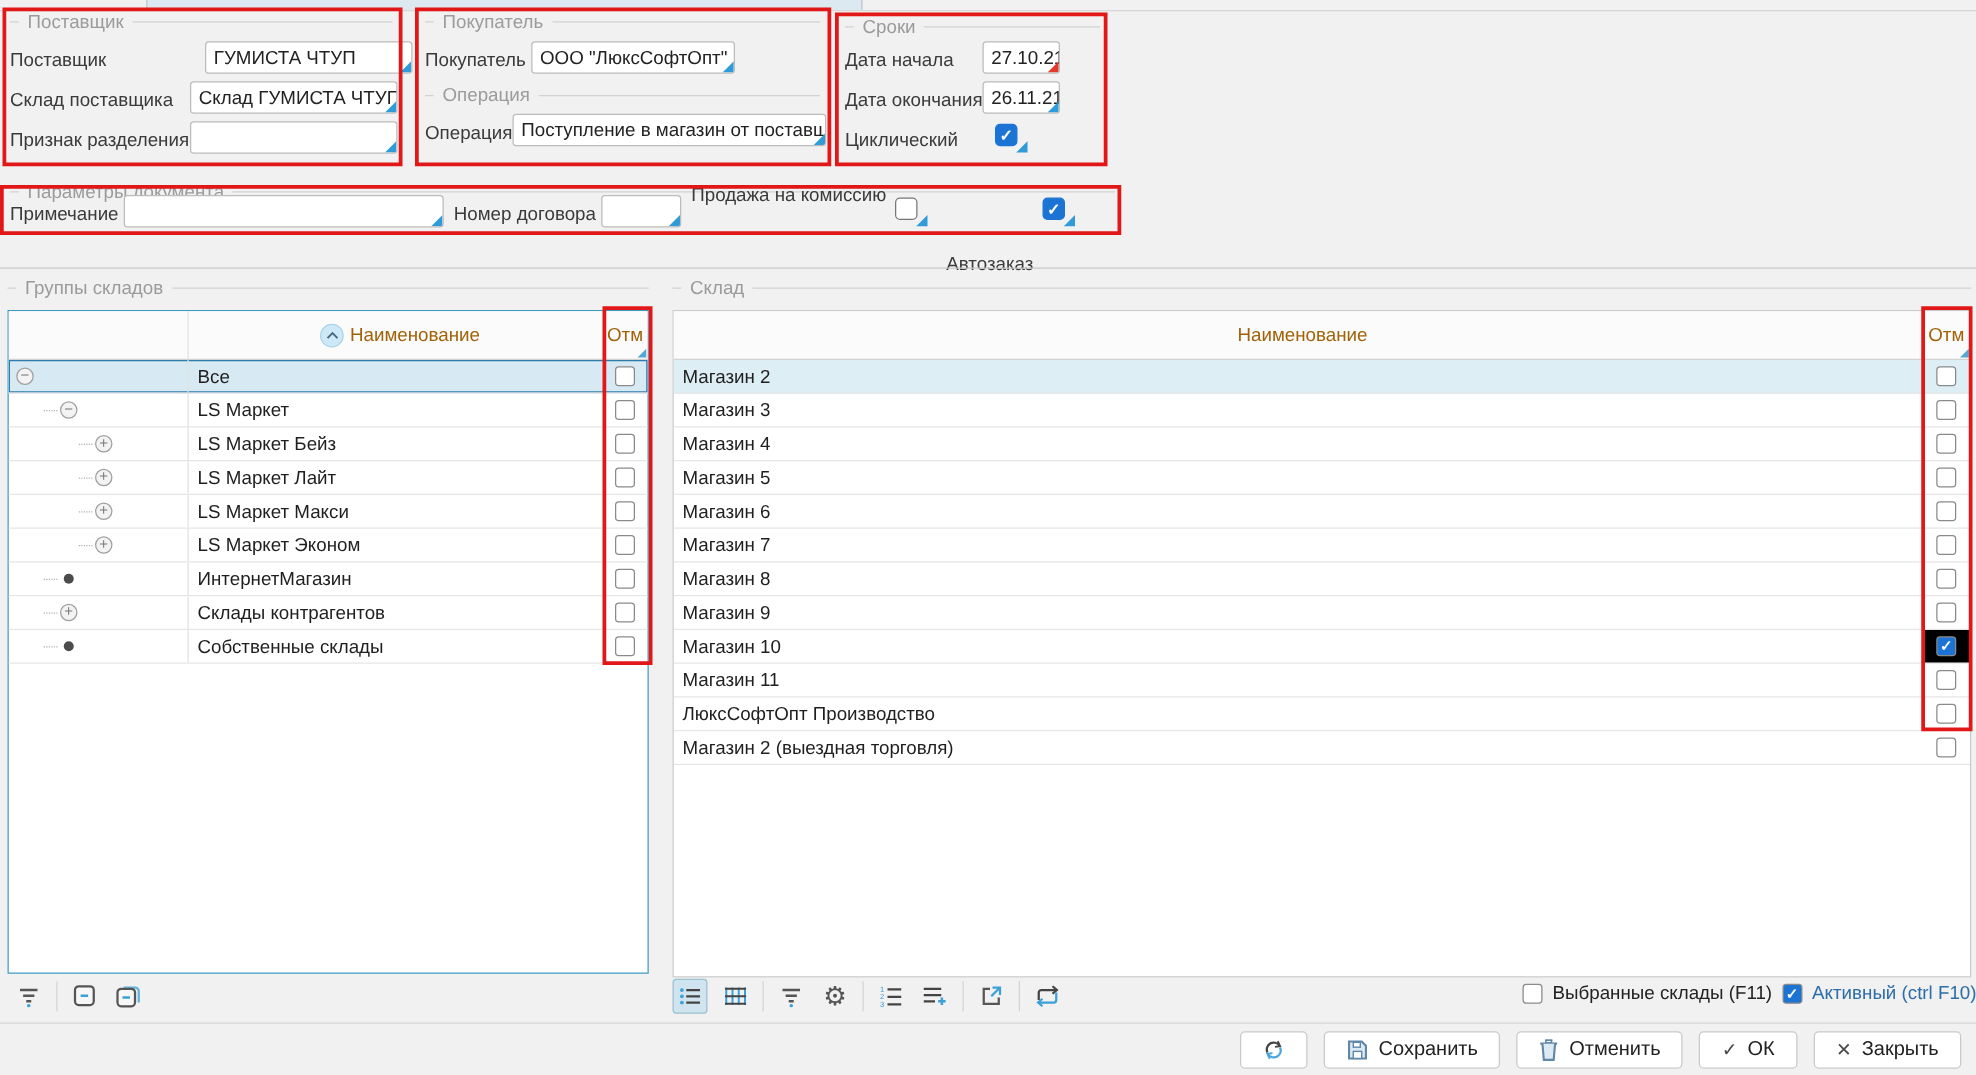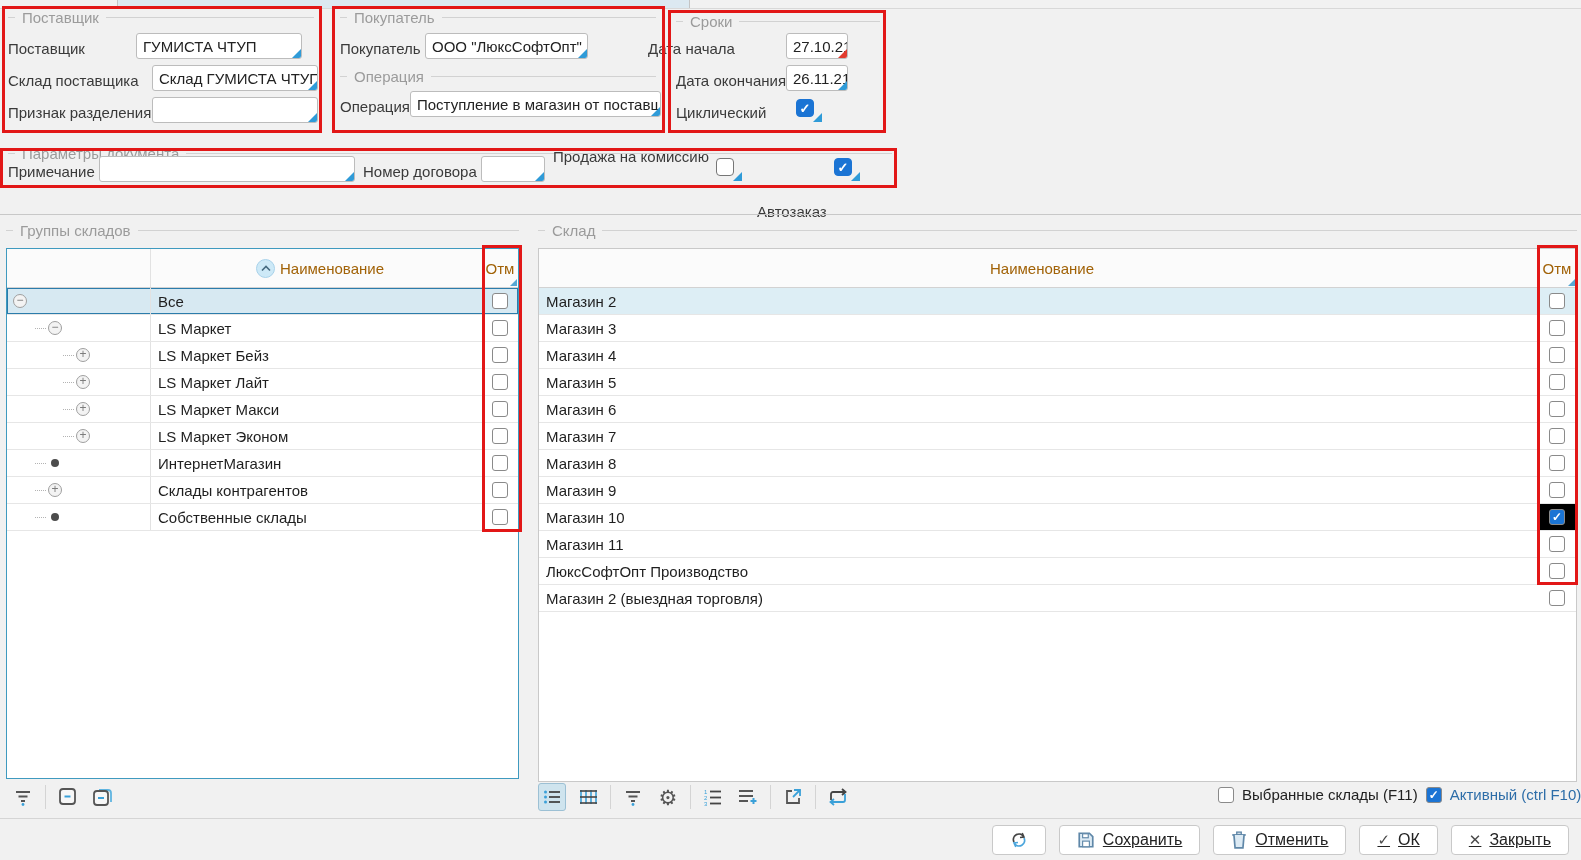--- a/index.html
+++ b/index.html
@@ -61,38 +61,38 @@
   .ticon{display:inline-flex;align-items:center;justify-content:center;width:26px;height:26px;}
   .ticon.selbox{background:#cfe4ee;border:1px solid #9cc0d4;border-radius:3px;}
   .gearglyph{font-size:21px;color:#555;line-height:1;}
   
   .fchecks{position:absolute;top:786px;left:1218px;display:flex;align-items:center;gap:8px;white-space:nowrap;}
   .fchecks .lbl{color:#222;}
   .fchecks .lbl.blue{color:#2d6da8;}
   .bbar{position:absolute;left:0;top:818px;width:1581px;height:42px;background:#f1f1f1;border-top:1px solid #d5d5d5;
     box-sizing:border-box;display:flex;align-items:center;justify-content:flex-end;gap:13px;padding-right:12px;}
   .btn{height:30px;background:#fff;border:1px solid #c9c9c9;border-radius:4px;display:inline-flex;align-items:center;
-    gap:8px;padding:0 17px;font-size:16px;color:#222;box-sizing:border-box;cursor:default;text-decoration:underline;}
+    gap:8px;padding:0 17px;font-size:16px;color:#222;box-sizing:border-box;cursor:default;}
   .btn .glyph{font-size:15px;color:#4a4a4a;}
   
   .redrect{position:absolute;border:3px solid #e21717;box-sizing:border-box;pointer-events:none;z-index:50;}
 </style>
 </head>
 <body>
 
 <div class="screen">
   <div class="topstrip">
       <div class="blueseg"></div>
     </div>
 
   <div class="gbhead" style="left:8px;top:8px;width:306px;">
       <span>Поставщик</span>
     </div>
   <div class="flabel" style="left:8px;top:40px;">Поставщик</div>
-  <div class="field" style="left:136px;top:33px;width:166px;height:26px;">
+  <div class="field" style="left:164px;top:33px;width:166px;height:26px;">
       <span>ГУМИСТА ЧТУП</span>
       <span class="tri"></span>
     </div>
   <div class="flabel" style="left:8px;top:72px;">Склад поставщика</div>
   <div class="field" style="left:152px;top:65px;width:166px;height:26px;">
       <span>Склад ГУМИСТА ЧТУП</span>
       <span class="tri"></span>
     </div>
   <div class="flabel" style="left:8px;top:104px;">Признак разделения</div>
   <div class="field" style="left:152px;top:97px;width:166px;height:26px;">
@@ -113,21 +113,21 @@
     </div>
   <div class="flabel" style="left:340px;top:98px;">Операция</div>
   <div class="field" style="left:410px;top:91px;width:251px;height:26px;">
       <span>Поступление в магазин от поставщи</span>
       <span class="tri"></span>
     </div>
 
   <div class="gbhead" style="left:676px;top:12px;width:204px;">
       <span>Сроки</span>
     </div>
-  <div class="flabel" style="left:648px;top:40px;">Дата начала</div>
+  <div class="flabel" style="left:676px;top:40px;">Дата начала</div>
   <div class="field" style="left:786px;top:33px;width:62px;height:26px;">
       <span>27.10.21</span>
       <span class="tri red"></span>
     </div>
   <div class="flabel" style="left:676px;top:72px;text-align:right;">Дата окончания</div>
   <div class="field" style="left:786px;top:65px;width:62px;height:26px;">
       <span>26.11.21</span>
       <span class="tri"></span>
     </div>
   <div class="flabel" style="left:676px;top:104px;">Циклический</div>

